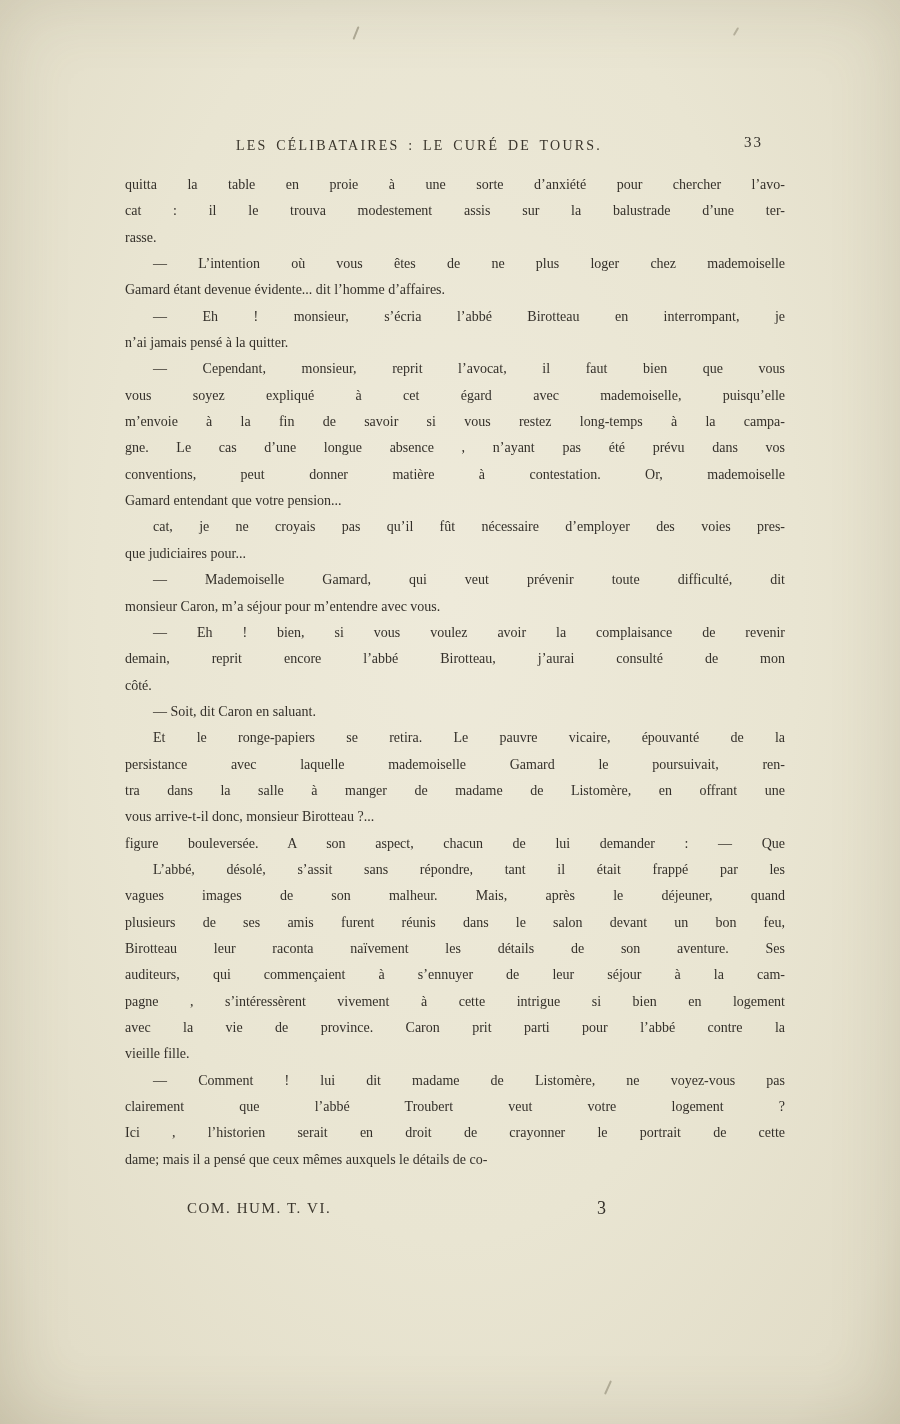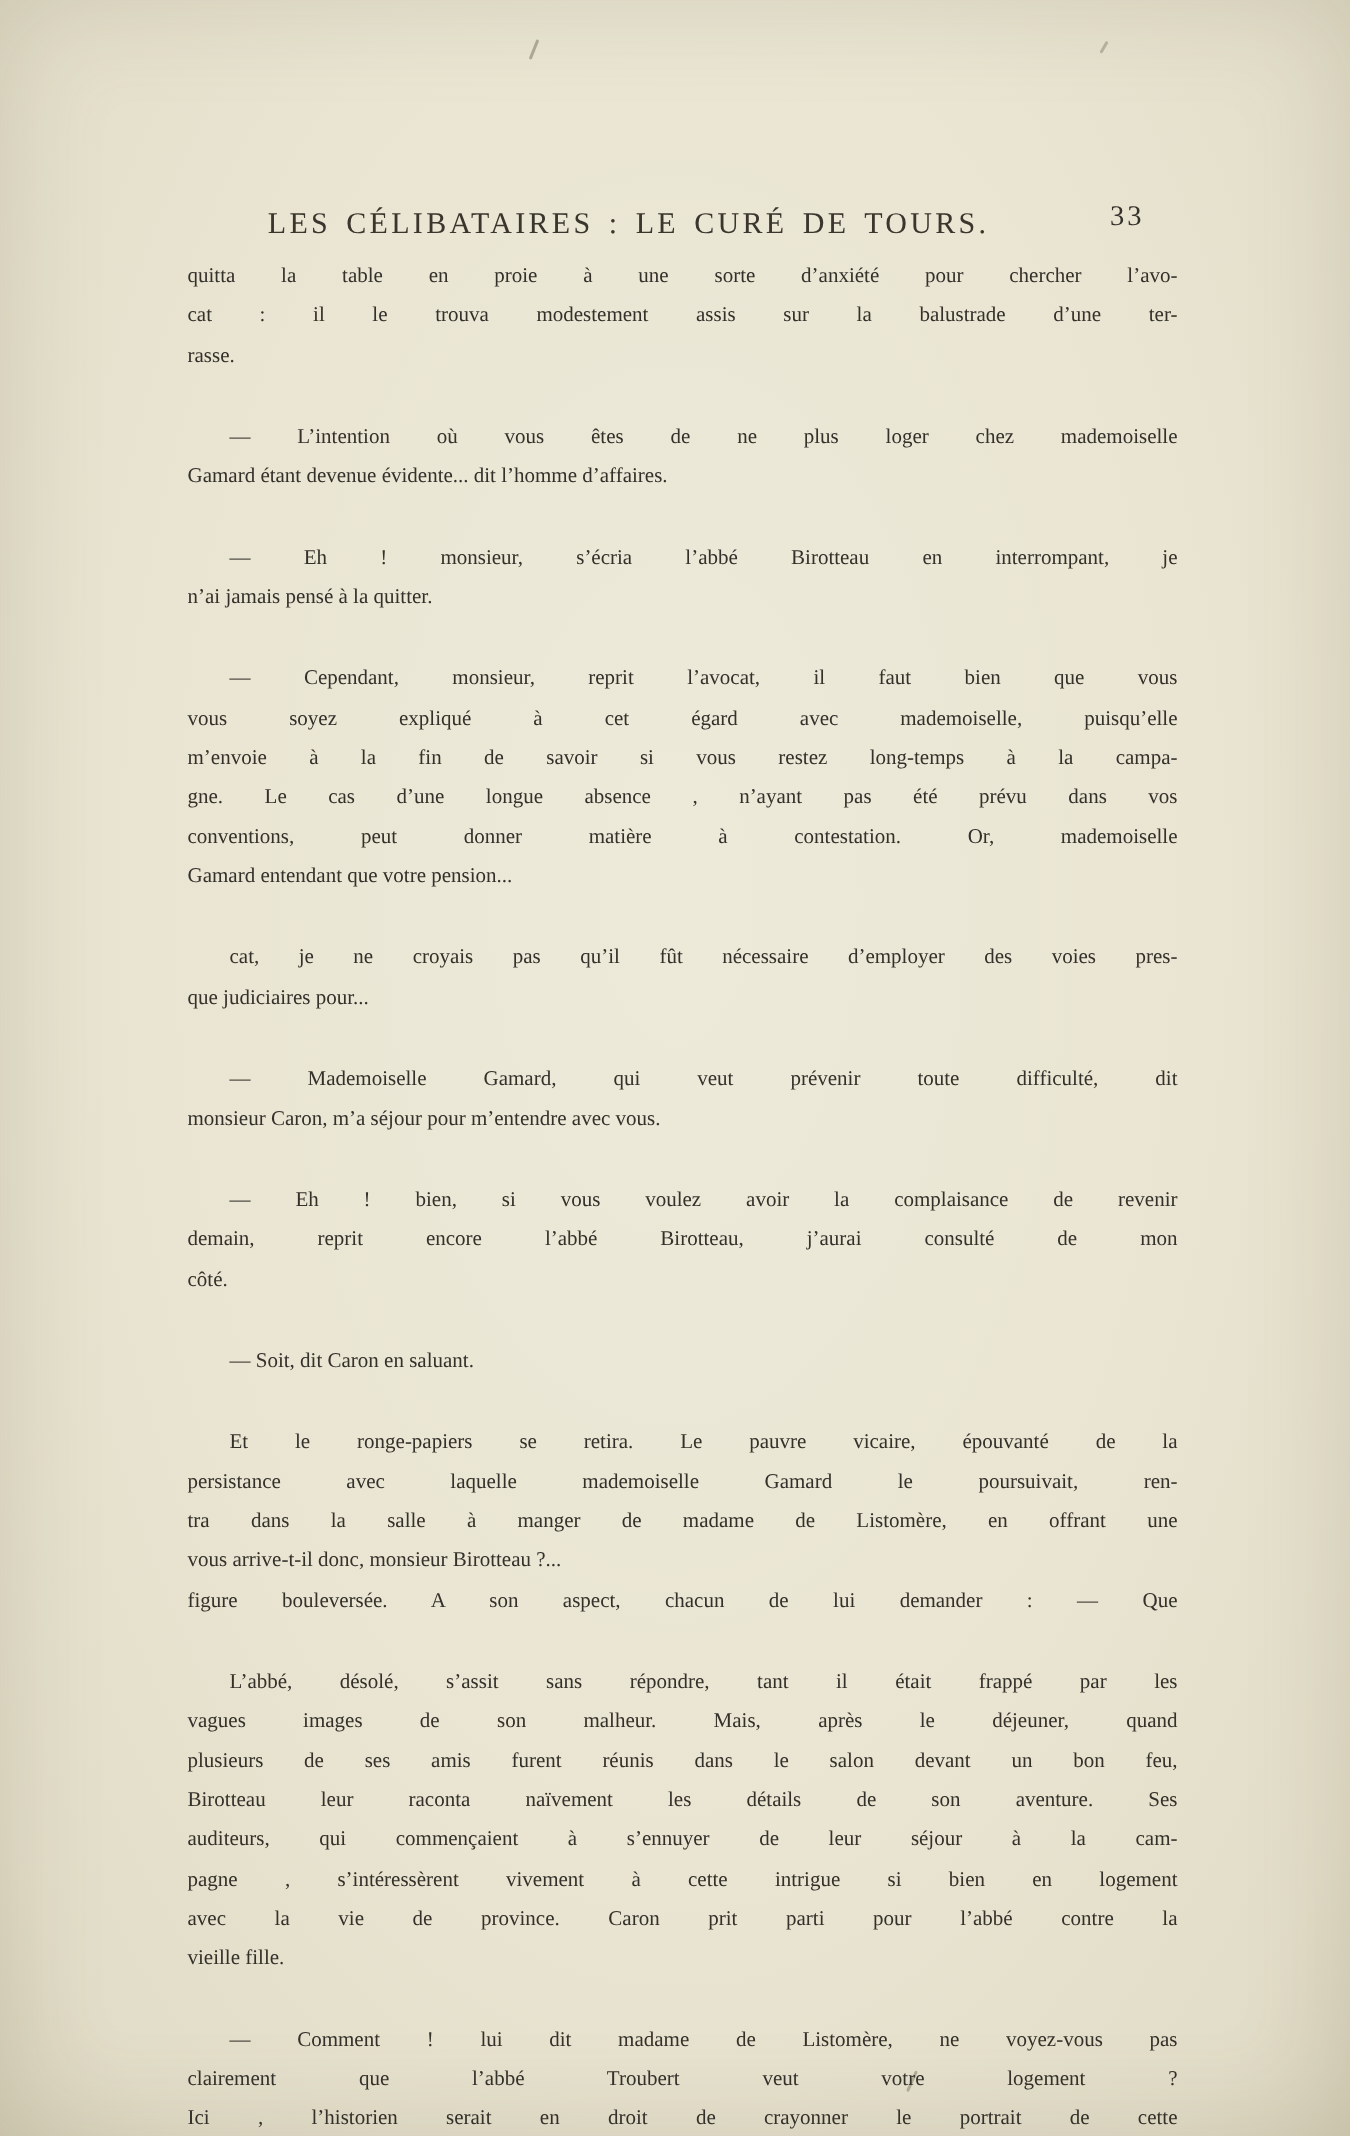--- a/index.html
+++ b/index.html
@@ -27,52 +27,51 @@
   .header {
     position: relative;
     height: 22px;
   }
   .running-title {
     position: absolute;
     left: 0;
     right: 72px;
     top: 2px;
     text-align: center;
-    font-size: 20px;
+    font-size: 14px;
     letter-spacing: 2.2px;
     word-spacing: 3px;
     color: #3b362d;
     white-space: nowrap;
   }
   .page-number {
     position: absolute;
     right: 22px;
     top: -2px;
-    font-size: 19px;
+    font-size: 15px;
     letter-spacing: 2px;
     color: #34302a;
     font-family: Liberation Serif, serif;
   }
   .body-text {
     margin-top: 14px;
     font-size: 14px;
   }
   .line {
     line-height: 26.35px;
     text-align: justify;
     text-align-last: justify;
     white-space: normal;
   }
   .line.last {
     text-align: left;
     text-align-last: left;
   }
   .para.indent > .line:first-child {
     text-indent: 28px;
-    margin-top: 28px;
   }
   .footer {
     position: relative;
     height: 28px;
     margin-top: 25px;
   }
   .signature-mark {
     position: absolute;
     left: 62px;
     top: 2px;

